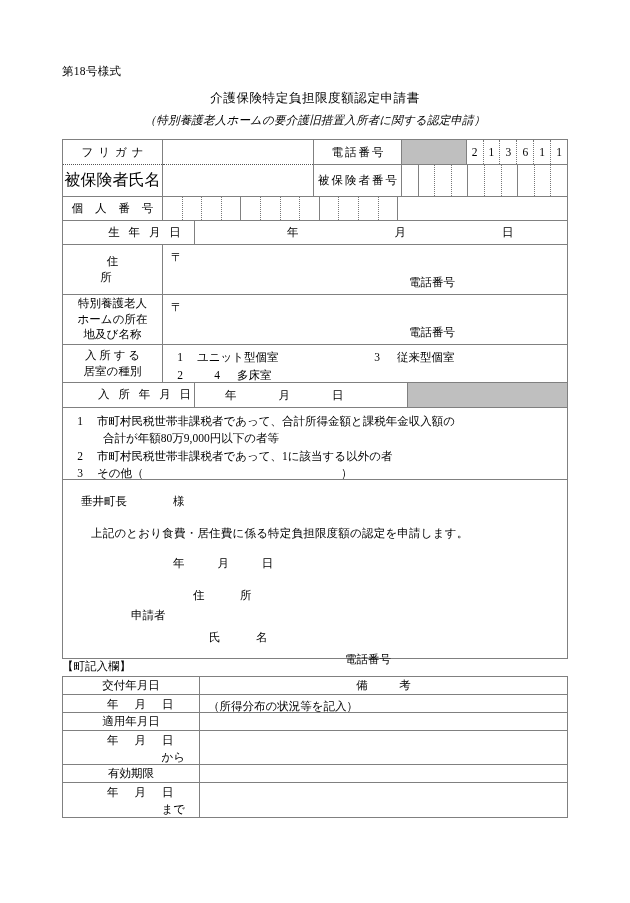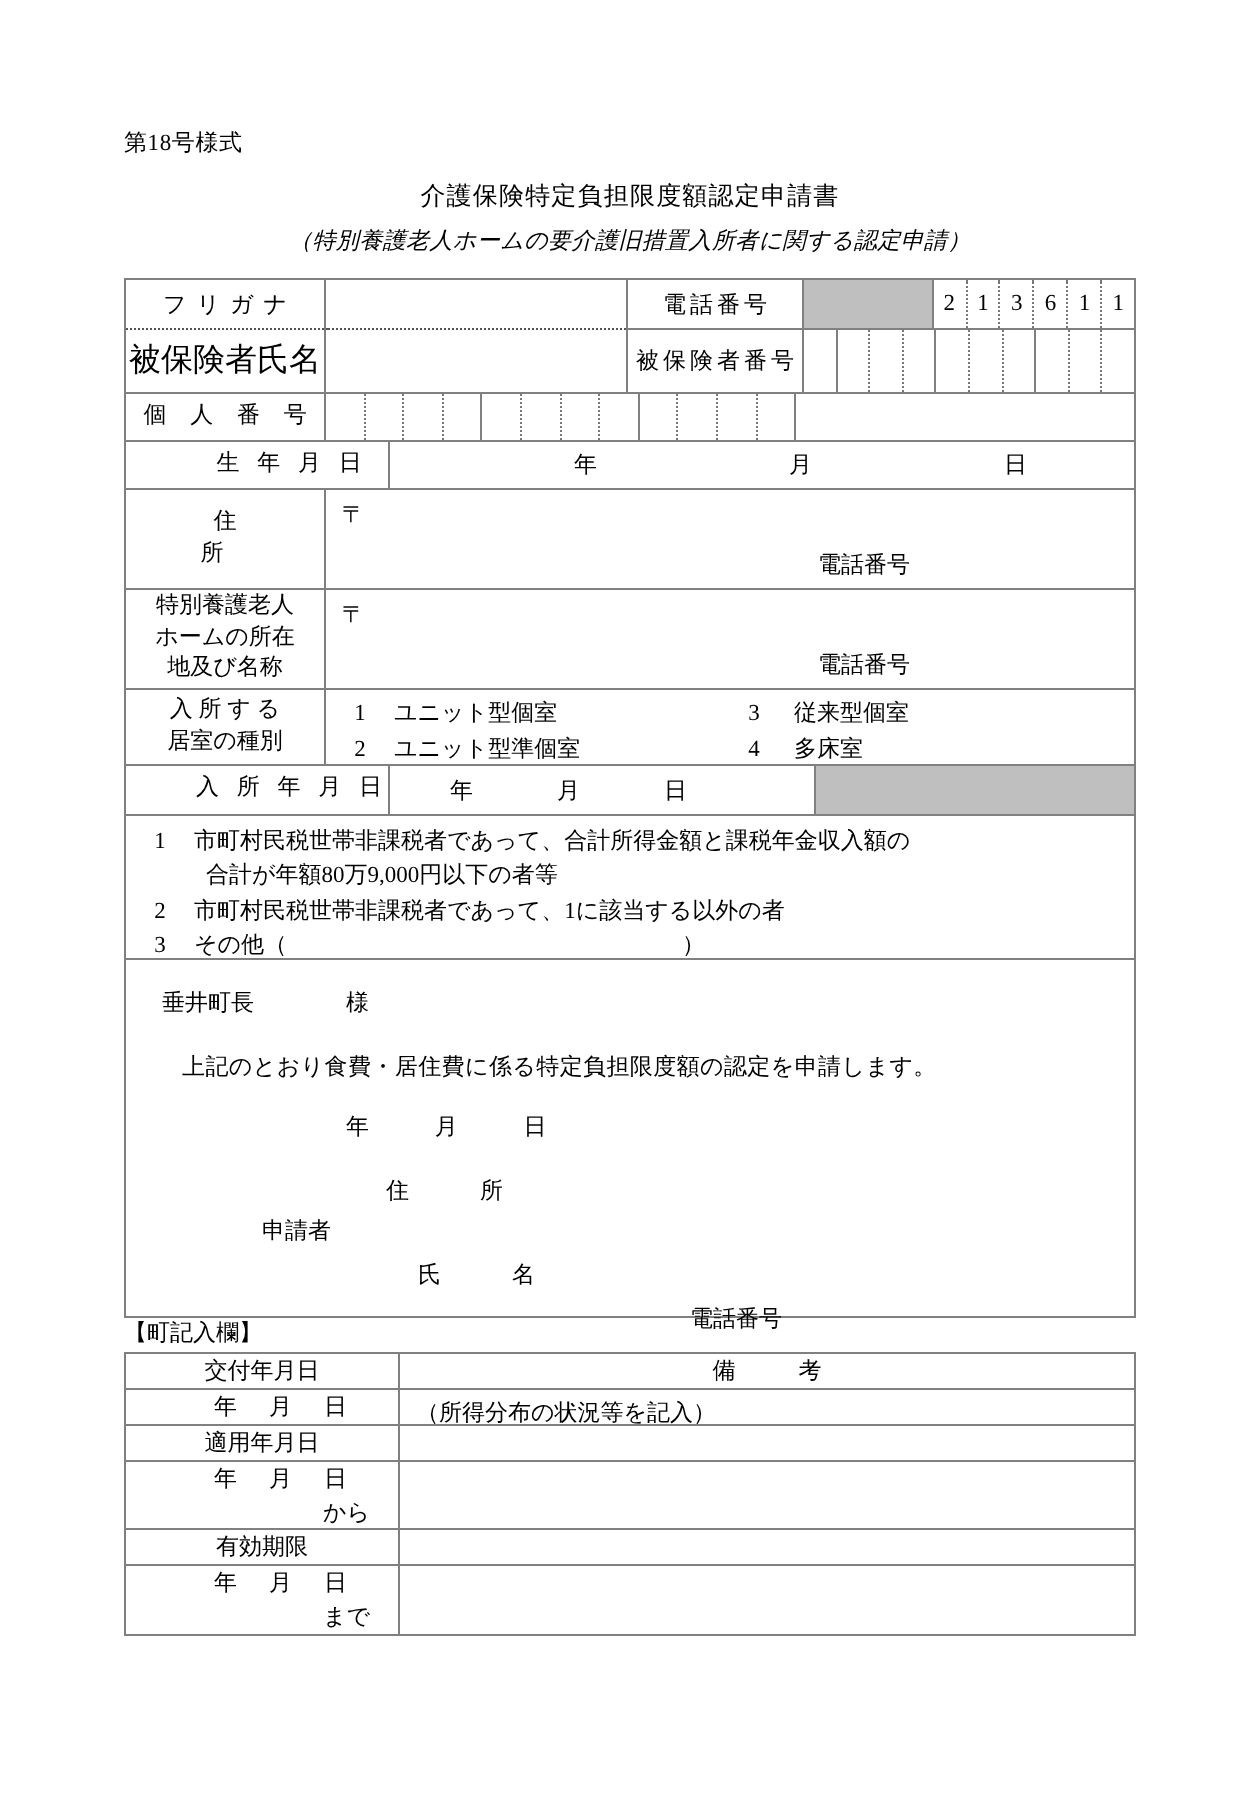--- a/index.html
+++ b/index.html
@@ -457,21 +457,20 @@
       </div>
       <div class="room-area">
         <div class="room-line">
           <span class="room-no">1</span>
           <span class="room-name">ユニット型個室</span>
           <span class="room-no2">3</span>
           <span>従来型個室</span>
         </div>
         <div class="room-line">
           <span class="room-no">2</span>
-          <span class="room-name">ユニット型準個室</span>
           <span class="room-no2">4</span>
           <span>多床室</span>
         </div>
       </div>
     </div>
 
     <div class="row" style="height:25px">
       <div class="lbl spread3">入 所 年 月 日</div>
       <div class="adm-left">
         <span class="adm-y">年</span>

